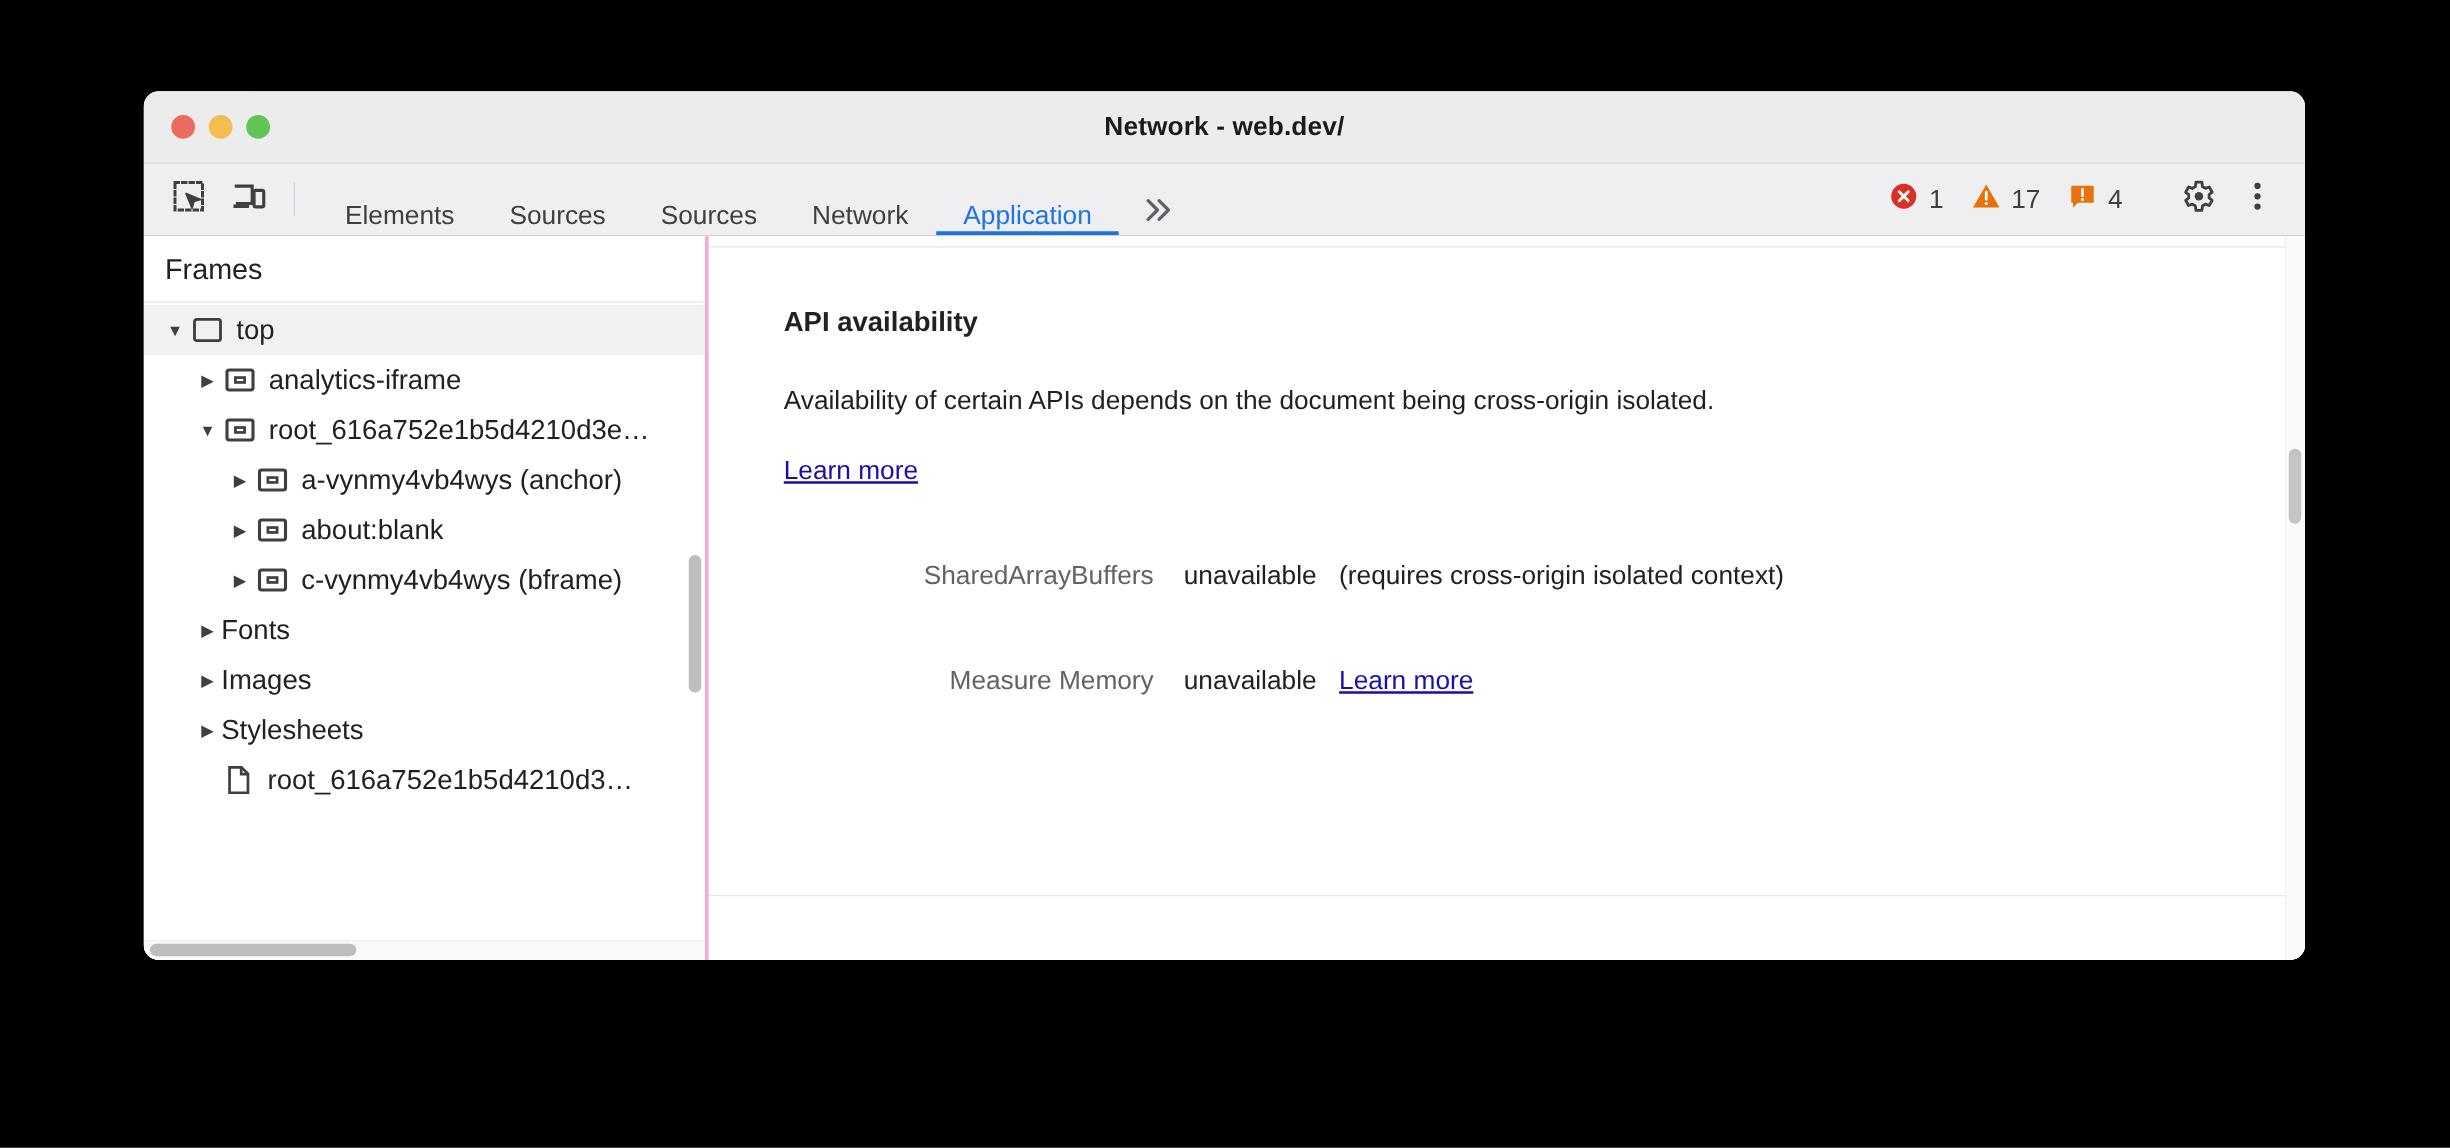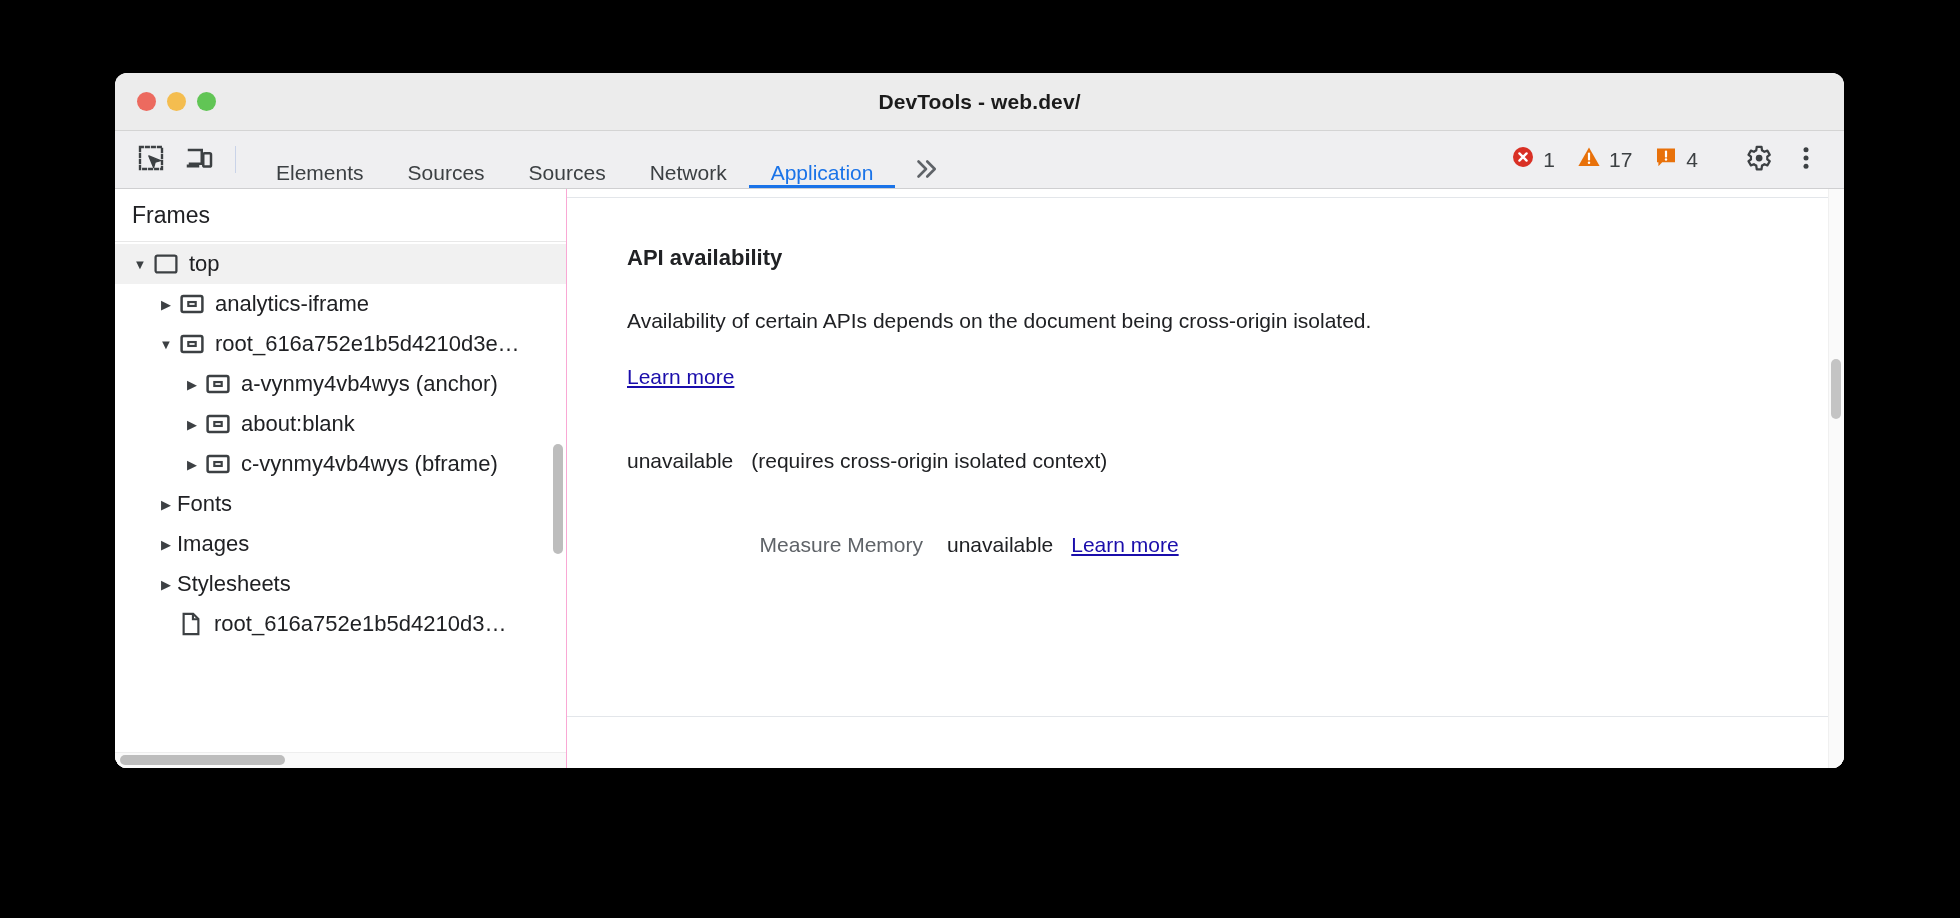--- a/index.html
+++ b/index.html
@@ -127,21 +127,21 @@
     display: flex;
     min-height: 0;
     background: #ffffff;
     position: relative;
   }
 
   
   #sidebar {
     width: 452px;
     flex: 0 0 452px;
-    border-right: 1px solid #f9a8d4;
+    border-right: 3px solid #f9a8d4;
     position: relative;
     background: #ffffff;
     overflow: hidden;
   }
   #sidebar-header {
     height: 53px;
     display: flex;
     align-items: center;
     padding-left: 17px;
     font-size: 23px;
@@ -290,21 +290,21 @@
 <body>
 
 <div id="window">
 
   <div id="titlebar">
     <div class="traffic">
       <div class="light red"></div>
       <div class="light yellow"></div>
       <div class="light green"></div>
     </div>
-    <div id="window-title">DevTools - web.dev/</div>
+    <div id="window-title">Network - web.dev/</div>
   </div>
 
   <div id="toolbar">
 
     <div class="tb-icon-btn">
       <span>
         <svg width="30" height="30" viewBox="0 0 24 24">
           <g fill="none" stroke="#3c4043" stroke-width="1.9" stroke-linecap="square" stroke-dasharray="2.2 2.6">
             <path d="M3.2 3.2 H20.8 V20.8 H3.2 Z"></path>
           </g>
@@ -496,20 +496,21 @@
       <div id="content-inner">
         <div class="section-rule-top"></div>
 
         <div id="section-title">API availability</div>
 
         <div id="section-desc">
           <span>Availability of certain APIs depends on the document being cross-origin isolated. </span><a href="#">Learn more</a>
         </div>
 
         <div class="api-row">
+          <div class="row-label">SharedArrayBuffers</div>
           <div class="row-value-wrap">
             <span class="row-value">unavailable</span>
             <span class="row-note">(requires cross-origin isolated context)</span>
           </div>
         </div>
 
         <div class="api-row">
           <div class="row-label">Measure Memory</div>
           <div class="row-value-wrap">
             <span class="row-value">unavailable</span>

